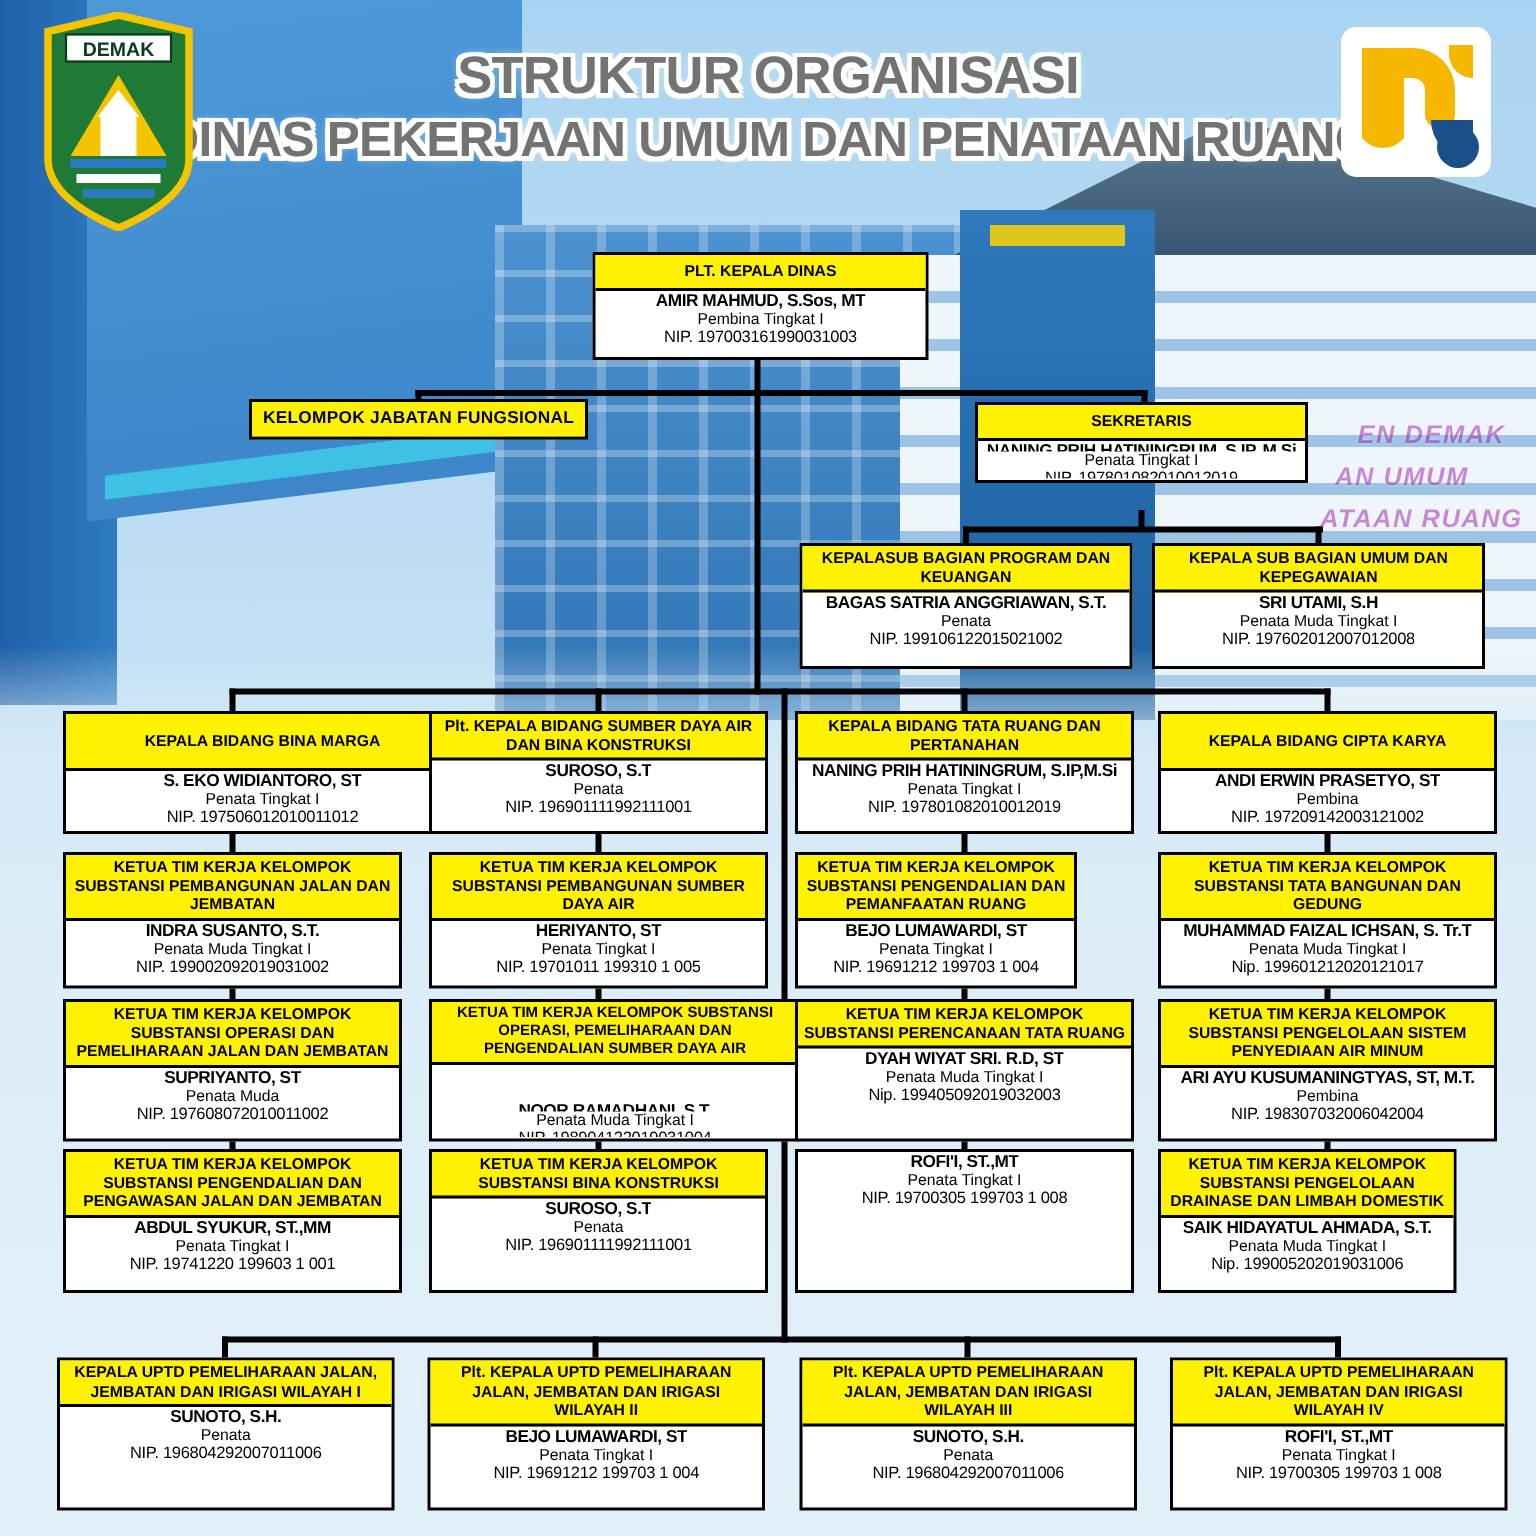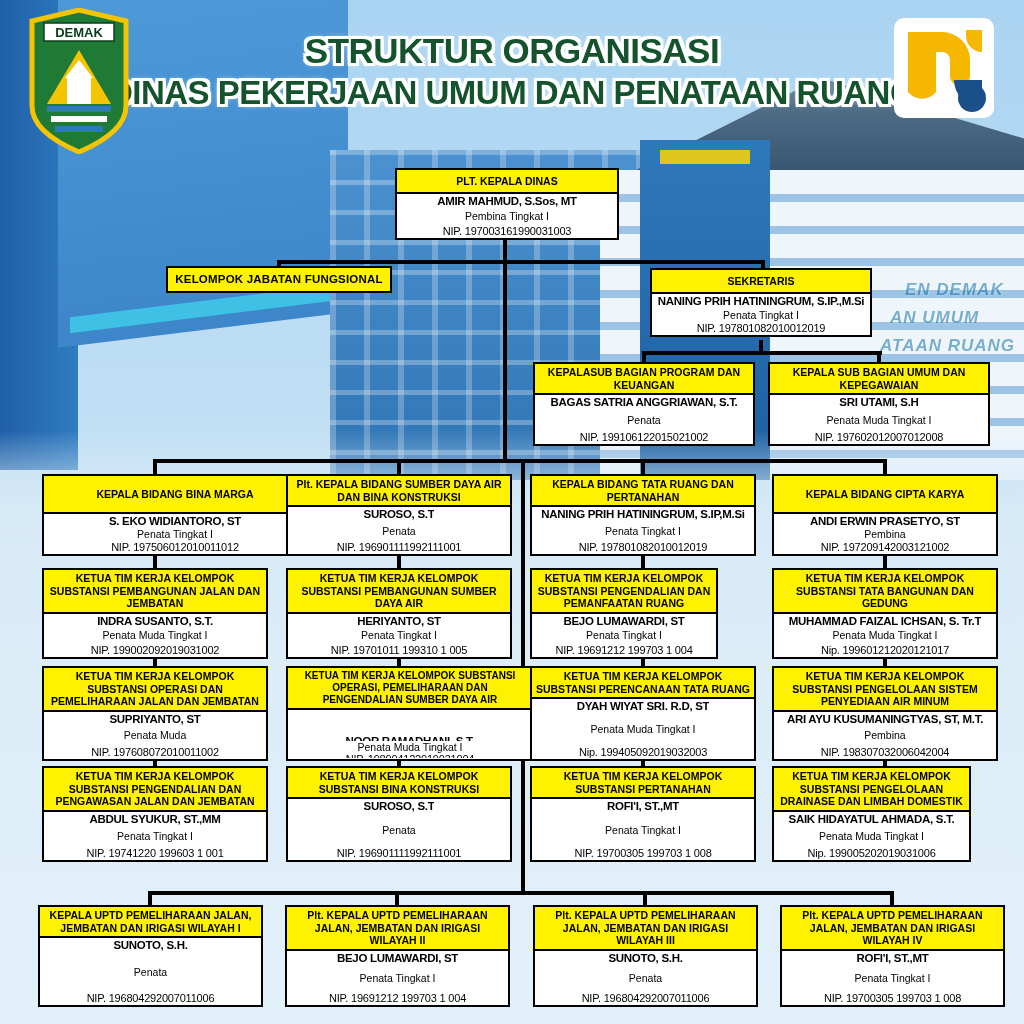--- a/index.html
+++ b/index.html
@@ -17,43 +17,43 @@
   .bld-center{left:330px;top:150px;width:350px;height:330px;background:
       repeating-linear-gradient(90deg,rgba(255,255,255,.25) 0 6px,rgba(255,255,255,0) 6px 34px),
       repeating-linear-gradient(180deg,rgba(255,255,255,.28) 0 5px,rgba(255,255,255,0) 5px 30px),
       linear-gradient(180deg,#4c92d0,#2f74b4);}
   .bld-right-roof{left:600px;top:78px;width:424px;height:110px;background:linear-gradient(180deg,#5b7890,#31506b);clip-path:polygon(0 100%,52% 0,100% 55%,100% 100%);}
   .bld-right{left:600px;top:170px;width:424px;height:310px;background:
       repeating-linear-gradient(180deg,#eef5fb 0 24px,#9dc4e5 24px 32px);}
   .bld-right-tower{left:640px;top:140px;width:130px;height:340px;background:linear-gradient(180deg,#2e79bb,#1d5fa0);}
   .bld-accent{left:660px;top:150px;width:90px;height:14px;background:#ffd400;opacity:.85;}
   .bg-fade{position:absolute;left:0;top:430px;width:1024px;height:594px;background:linear-gradient(180deg,rgba(216,234,247,0) 0%,rgba(216,234,247,.92) 14%,#dcedf8 40%,#e2f0fa 100%);}
-  .bg-frag{position:absolute;color:#0369a1;font-weight:bold;font-style:italic;opacity:.5;font-size:17px;letter-spacing:1px;white-space:nowrap;text-shadow:0 0 3px rgba(255,255,255,.7);}
-
-  
-  .title-wrap{position:absolute;left:0;right:0;top:30px;text-align:center;z-index:3;color:#14532d;font-weight:800;line-height:1.22;}
+  .bg-frag{position:absolute;color:#a21caf;font-weight:bold;font-style:italic;opacity:.5;font-size:17px;letter-spacing:1px;white-space:nowrap;text-shadow:0 0 3px rgba(255,255,255,.7);}
+
+  
+  .title-wrap{position:absolute;left:0;right:0;top:30px;text-align:center;z-index:3;color:#737373;font-weight:800;line-height:1.22;}
   .title-line{white-space:nowrap;letter-spacing:-.5px;
      text-shadow:-3px -3px 0 #fff,3px -3px 0 #fff,-3px 3px 0 #fff,3px 3px 0 #fff,-3px 0 0 #fff,3px 0 0 #fff,0 -3px 0 #fff,0 3px 0 #fff,0 0 7px #fff;}
   .tl1{font-size:35px;}
   .tl2{font-size:33px;}
   .tl3{font-size:35px;}
 
   
   .logo{position:absolute;z-index:3;}
   #demak-logo{left:27px;top:8px;width:104px;height:146px;}
   #pu-logo{left:894px;top:18px;width:100px;height:100px;}
 
   
   .line{position:absolute;background:#000;z-index:1;}
 
   
   .box{position:absolute;background:#fff;border:2px solid #000;z-index:2;display:flex;flex-direction:column;box-sizing:border-box;}
   .box-head{background:#FFF200;border-bottom:2px solid #000;font-weight:bold;font-size:10.5px;line-height:1.2;display:flex;align-items:center;justify-content:center;text-align:center;padding:2px 3px;color:#000;min-height:18px;}
   .box.head-only .box-head{border-bottom:none;flex:1;font-size:11.5px;letter-spacing:.2px;}
-  .box-body{flex:1;display:flex;flex-direction:column;justify-content:space-between;align-items:center;padding:1px 2px;overflow:hidden;}
+  .box-body{flex:1;display:flex;flex-direction:column;justify-content:flex-start;align-items:center;padding:1px 2px;overflow:hidden;}
   .box-name{font-weight:bold;font-size:11.5px;letter-spacing:-.3px;white-space:nowrap;max-width:100%;overflow:hidden;}
   .box-rank{font-size:10.5px;}
   .box-nip{font-size:11px;letter-spacing:-.2px;white-space:nowrap;max-width:100%;overflow:hidden;}
 </style>
 </head>
 <body>
 
 <div id="canvas">
 
   <div class="bg">
@@ -130,21 +130,21 @@
       <div class="box-name">AMIR MAHMUD, S.Sos, MT</div>
       <div class="box-rank">Pembina Tingkat I</div>
       <div class="box-nip">NIP. 197003161990031003</div>
     </div>
   </div>
 
   <div class="box head-only" style="left:166px;top:266px;width:226px;height:27px;">
     <div class="box-head">KELOMPOK JABATAN FUNGSIONAL</div>
   </div>
 
-  <div class="box" style="left:650px;top:268px;width:222px;height:69px;">
+  <div class="box" style="left:650px;top:268px;width:222px;height:54px;">
     <div class="box-head">SEKRETARIS</div>
     <div class="box-body">
       <div class="box-name">NANING PRIH HATININGRUM, S.IP.,M.Si</div>
       <div class="box-rank">Penata Tingkat I</div>
       <div class="box-nip">NIP. 197801082010012019</div>
     </div>
   </div>
 
   <div class="box" style="left:533px;top:362px;width:222px;height:84px;">
     <div class="box-head">KEPALASUB BAGIAN PROGRAM DAN KEUANGAN</div>
@@ -247,21 +247,20 @@
   </div>
   <div class="box" style="left:530px;top:666px;width:226px;height:95px;">
     <div class="box-head">KETUA TIM KERJA KELOMPOK SUBSTANSI PERENCANAAN TATA RUANG</div>
     <div class="box-body">
       <div class="box-name">DYAH WIYAT SRI. R.D, ST</div>
       <div class="box-rank">Penata Muda Tingkat I</div>
       <div class="box-nip">Nip. 199405092019032003</div>
     </div>
   </div>
   <div class="box" style="left:530px;top:766px;width:226px;height:96px;">
-    <div class="box-head">KETUA TIM KERJA KELOMPOK SUBSTANSI PERTANAHAN</div>
     <div class="box-body">
       <div class="box-name">ROFI'I, ST.,MT</div>
       <div class="box-rank">Penata Tingkat I</div>
       <div class="box-nip">NIP. 19700305 199703 1 008</div>
     </div>
   </div>
 
   <div class="box" style="left:772px;top:474px;width:226px;height:82px;">
     <div class="box-head" style="min-height:32px;">KEPALA BIDANG CIPTA KARYA</div>
     <div class="box-body">

